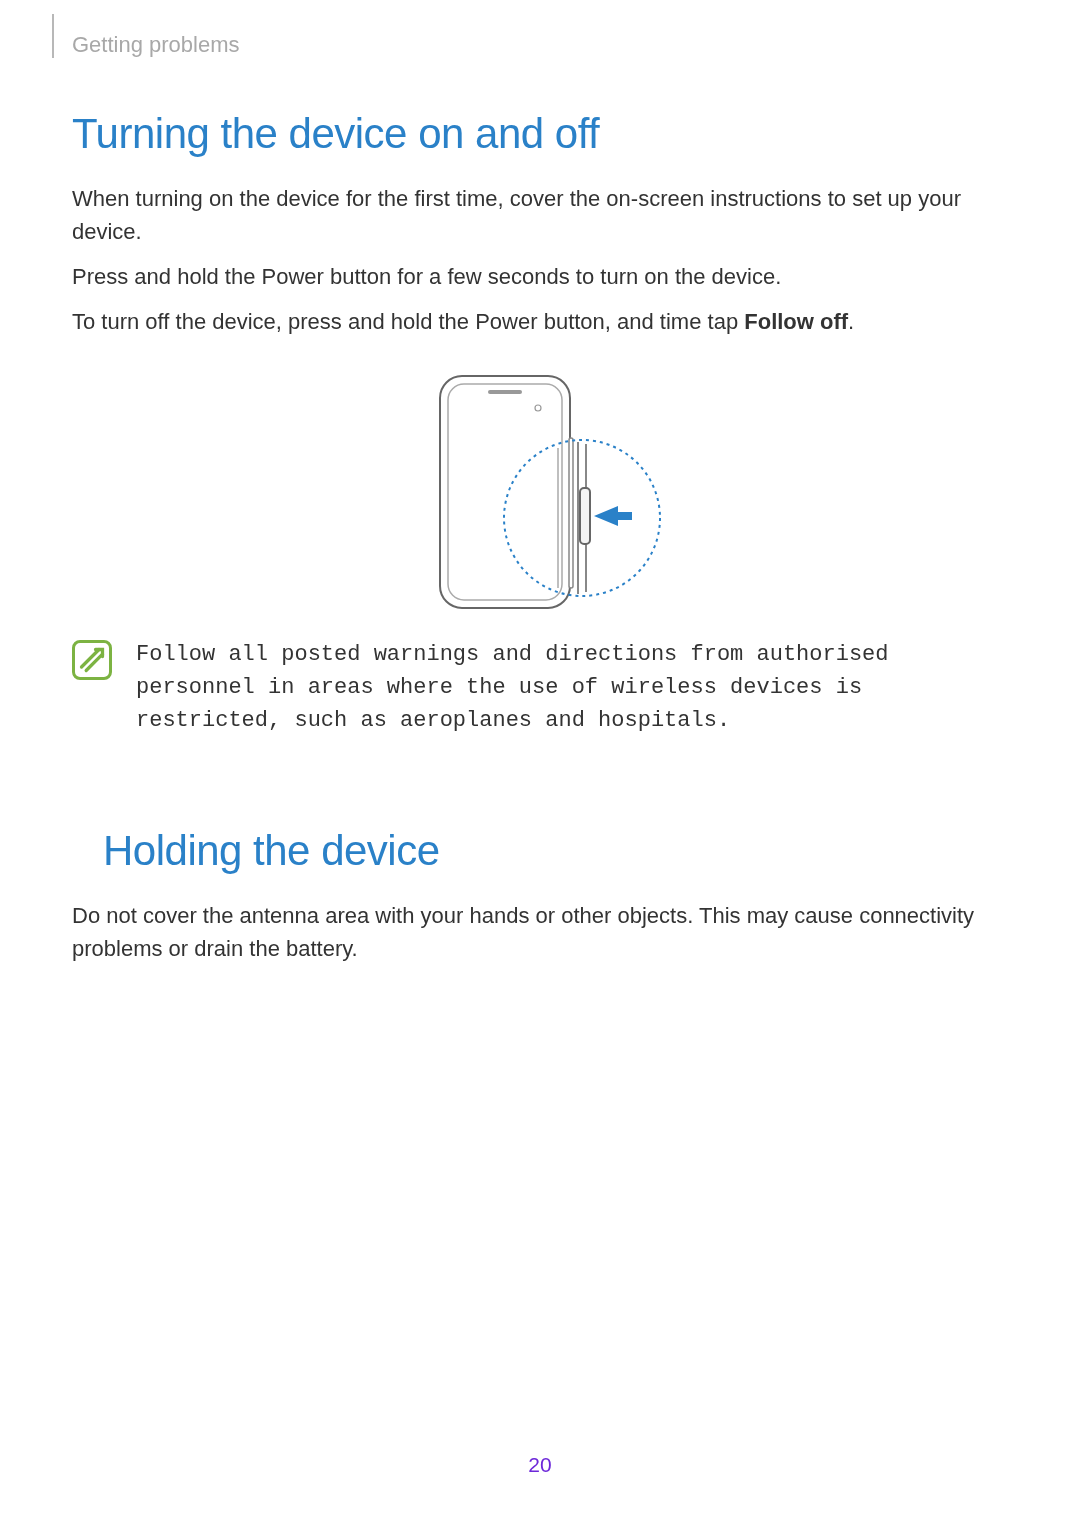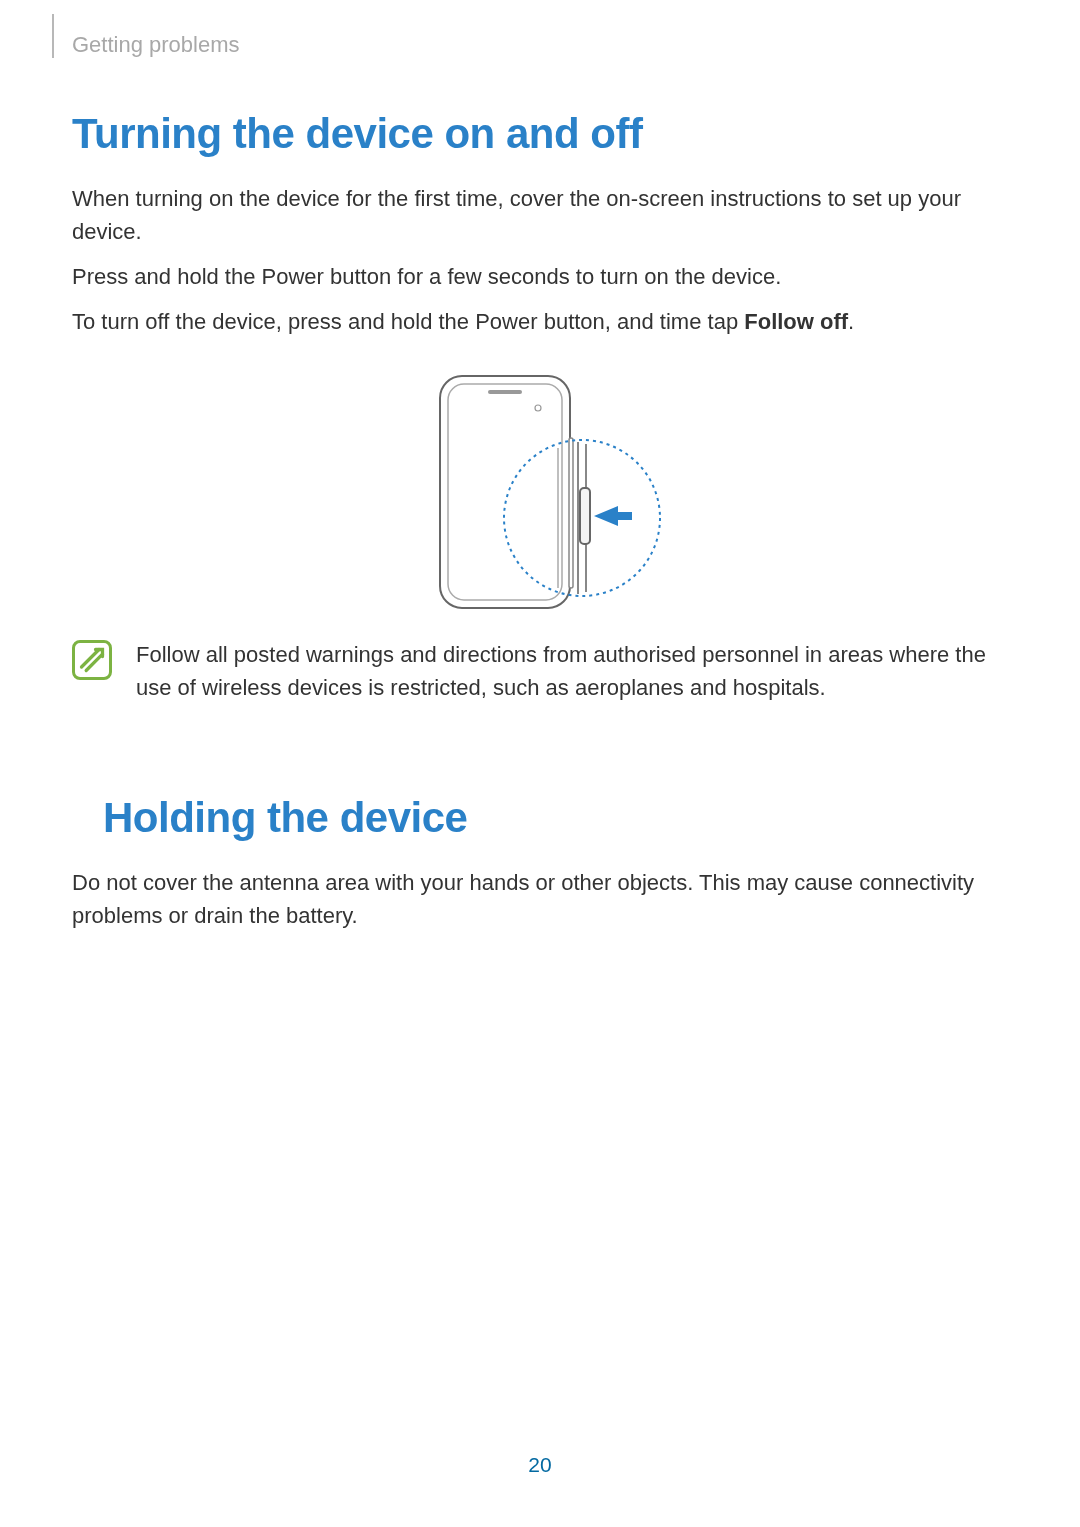--- a/index.html
+++ b/index.html
@@ -29,21 +29,21 @@
     }
     .content {
       position: absolute;
       left: 72px;
       right: 72px;
       top: 100px;
     }
     h1 {
       color: #2a81c8;
       font-size: 42px;
-      font-weight: 700;
+      font-weight: 400;
       margin-bottom: 24px;
       margin-top: 10px;
       letter-spacing: -0.5px;
     }
     h1.second {
       margin-top: 90px;
       margin-left: 31px;
     }
     p {
       font-size: 22px;
@@ -57,20 +57,21 @@
       display: flex;
       justify-content: center;
       margin: 30px 0 20px 0;
     }
     .note-row {
       display: flex;
       align-items: flex-start;
       gap: 24px;
       margin-top: 18px;
       margin-bottom: 20px;
+      font-family: Liberation Mono, monospace;
     }
     .note-icon {
       flex: 0 0 40px;
       height: 40px;
       border: 3px solid #7cb342;
       border-radius: 8px;
       display: flex;
       align-items: center;
       justify-content: center;
       margin-top: 2px;
@@ -82,21 +83,21 @@
       line-height: 1.5;
       color: #333;
     }
     .page-number {
       position: absolute;
       bottom: 50px;
       left: 0;
       right: 0;
       text-align: center;
       font-size: 21px;
-      color: #0369a1;
+      color: #6d28d9;
     }
     .phone-svg { width: 260px; height: 250px; }
   </style>
 </head>
 <body>
 
 <div class="header-rule"></div>
 <div class="breadcrumb">Getting problems</div>
 
 <div class="content">

